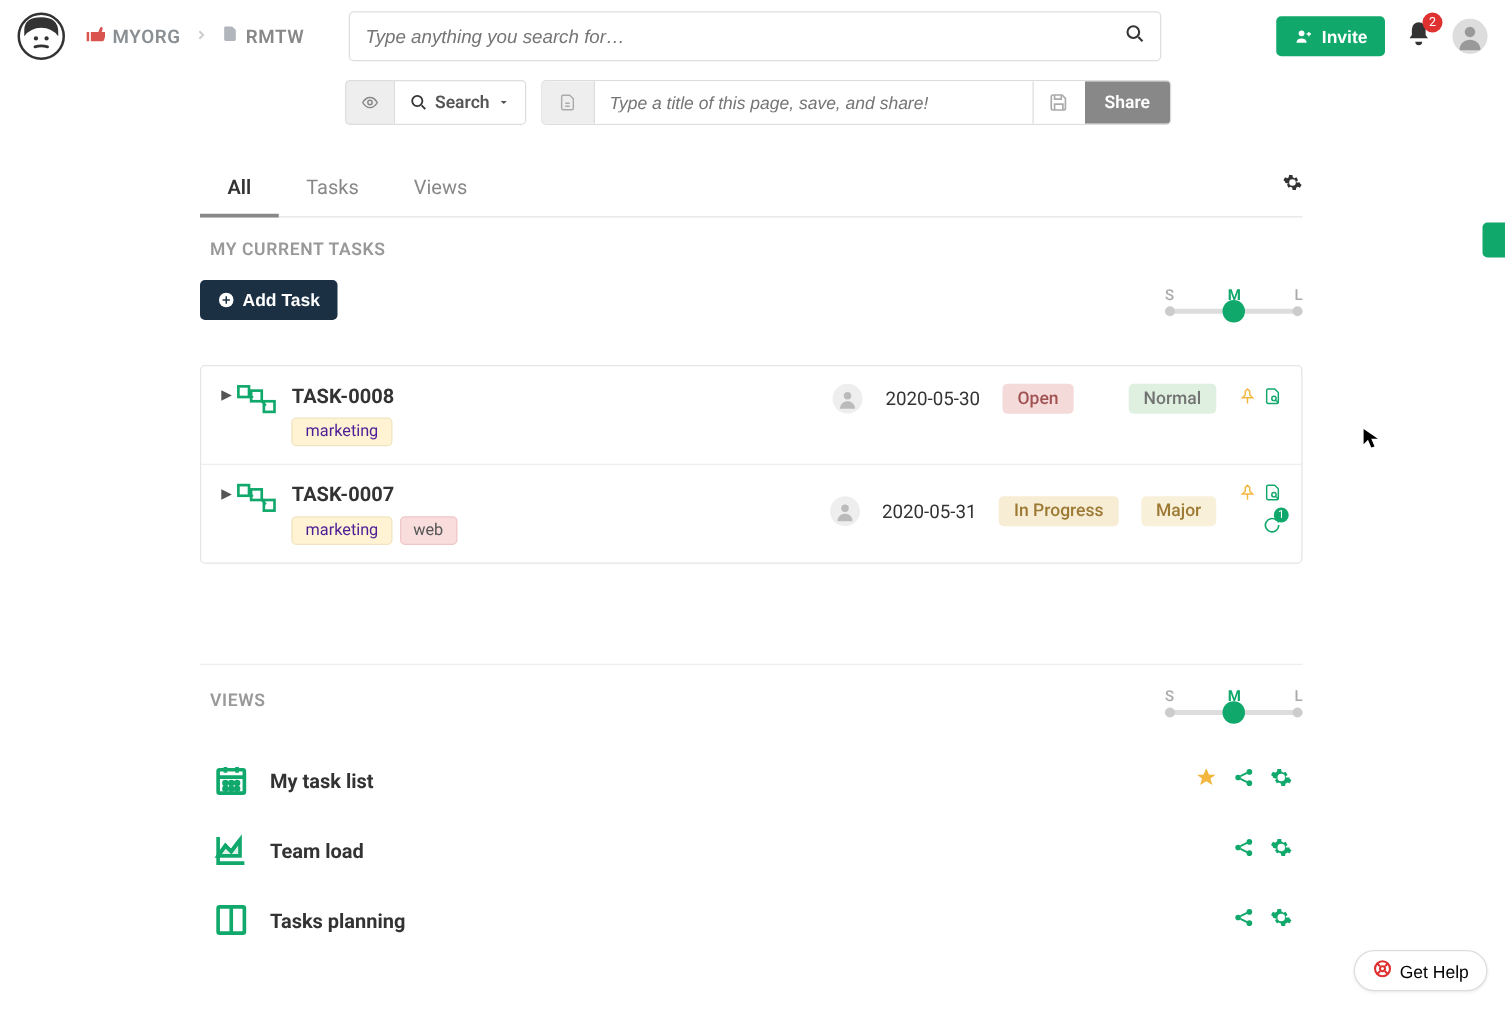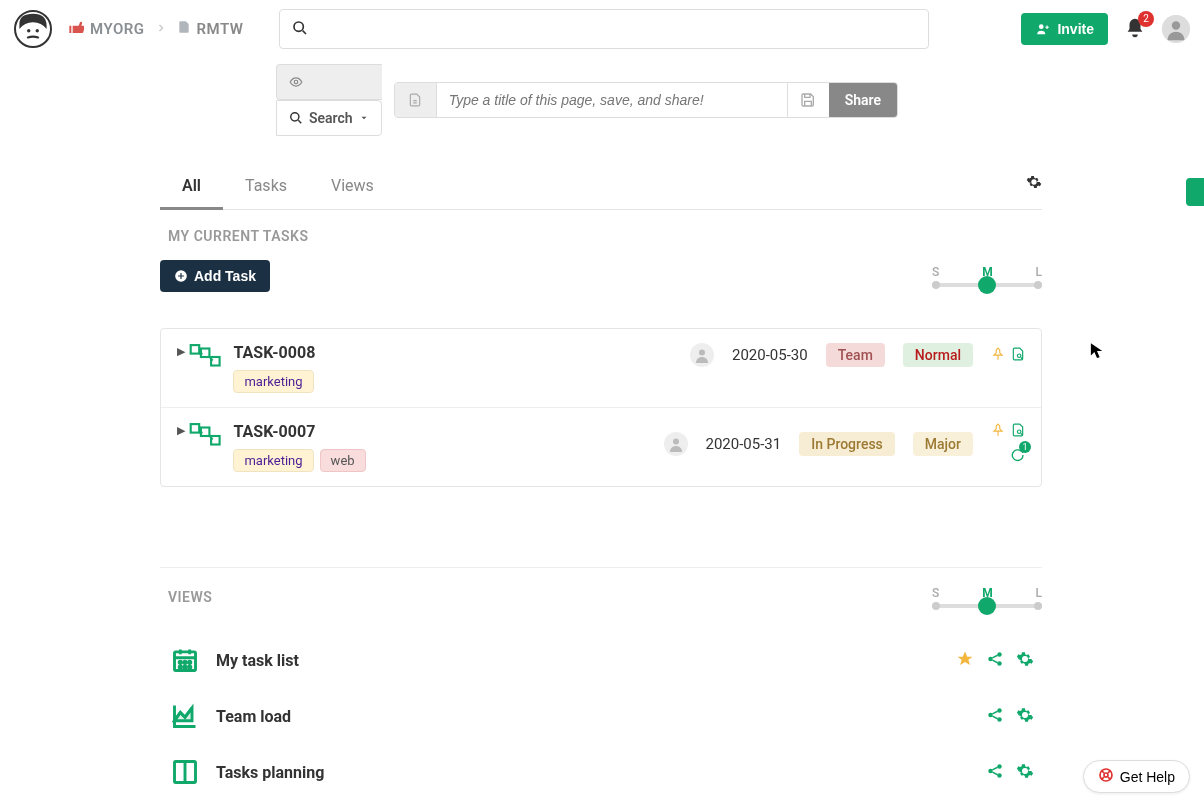--- a/index.html
+++ b/index.html
@@ -22,21 +22,21 @@
 .bell .badge { position:absolute; top:-6px; right:-8px; background:#e03131; color:#fff; font-size:10px; width:16px; height:16px; border-radius:8px; display:flex; align-items:center; justify-content:center; }
 .avatar-sm { width:28px; height:28px; border-radius:50%; background:#ddd; overflow:hidden; display:flex; align-items:center; justify-content:center; }
 .avatar-sm svg { width:28px; height:28px; }
 .avatar-xs { width:24px; height:24px; border-radius:50%; background:#eee; display:flex; align-items:center; justify-content:center; }
 .avatar-xs svg { width:20px; height:20px; }
 
 .toolbar { display:flex; align-items:center; margin: 6px 0 0 276px; gap: 12px; }
 .btn { border:1px solid #ddd; background:#fff; border-radius:4px; height:36px; display:flex; align-items:center; padding:0 12px; font-size:14px; color:#555; cursor: pointer; }
 .btn.eye { background:#eee; border-color:#ddd; padding:0 10px; border-top-right-radius:0; border-bottom-right-radius:0; border-right:none; }
 .btn.search-drop { border-top-left-radius:0; border-bottom-left-radius:0; font-weight:600; gap:6px; }
-.btn-group { display:flex;flex-direction:column; }
+.btn-group { display:flex; }
 .title-group { display:flex; border:1px solid #ddd; border-radius:4px; height:36px; overflow:hidden; }
 .title-group .file-btn { width:42px; display:flex; align-items:center; justify-content:center; background:#eee; border-right:1px solid #ddd; color:#aaa; }
 .title-group input { flex:1; border:none; outline:none; padding:0 12px; font-style:italic; font-size:14px; width:350px; color:#404040; }
 .title-group .save-btn { width:42px; display:flex; align-items:center; justify-content:center; border-left:1px solid #ddd; background:#fff; color:#aaa; }
 .title-group .share-btn { background:#888; color:#fff; padding:0 16px; display:flex; align-items:center; font-weight:600; cursor:pointer; }
 
 .content { margin-left: 160px; width: 882px; }
 .tabs { display:flex; border-bottom:1px solid #e5e5e5; margin-top: 30px; position:relative; }
 .tab { padding: 10px 22px 12px; color:#888; font-size:16px; cursor:pointer; }
 .tab.active { color:#333; font-weight:600; border-bottom:3px solid #888; margin-bottom:-1px; }
@@ -64,21 +64,21 @@
 .task-main { flex:1; }
 .task-id { font-weight:700; font-size:16px; color:#333; }
 .task-tags { margin-top:8px; display:flex; gap:6px; }
 .tag { font-size:13px; padding:3px 10px; border-radius:4px; }
 .tag.marketing { background:#fff3d4; color:#4c1d95; border:1px solid #f0e4c0; }
 .tag.web { background:#f9dcdc; color:#555; border:1px solid #efc5c5; }
 .task-right { display:flex; align-items:center; gap:18px; }
 .task-date { font-weight:400; font-size:15px; color:#333; }
 .pill { font-size:14px; padding:4px 12px; border-radius:4px; font-weight:500; }
 .pill.open { background:#f5dada; color:#a05252; }
-.pill.normal { background:#dff0e0; color:#b91c1c; }
+.pill.normal { background:#dff0e0; color:#737373;margin-left:26px; }
 .pill.inprogress { background:#f7ecd4; color:#9c7a33; }
 .pill.major { background:#f9f0da; color:#9c7a33; }
 .task-actions { display:flex; flex-direction:column; align-items:flex-end; gap:6px; }
 .action-icons-row { display:flex; gap:6px; }
 .pin-icon { color:#f3b63f; }
 .doc-icon { color:#11a86b; }
 .comment-badge { color:#11a86b; position:relative; }
 .comment-badge .cnt { position:absolute; top:-6px; right:-6px; background:#11a86b; color:#fff; font-size:9px; width:12px; height:12px; border-radius:6px; display:flex; align-items:center; justify-content:center; }
 
 .views-header { display:flex; align-items:center; justify-content:space-between; margin-top:80px; border-top:1px solid #eee; padding-top:18px; }
@@ -124,20 +124,21 @@
         </svg>
     </span>
     <span class="file-icon">
       <svg width="14" height="16" viewBox="0 0 24 24" fill="currentColor">
           <path d="M6 2h9l5 5v13a2 2 0 0 1-2 2H6a2 2 0 0 1-2-2V4a2 2 0 0 1 2-2z"></path>
         </svg>
     </span>
     <span class="proj">RMTW</span>
   </div>
   <div class="search-wrap">
+    <input placeholder="Type anything you search for…" style="">
     <span class="mag">
       <svg width="16" height="16" viewBox="0 0 24 24" fill="none" stroke="currentColor" stroke-width="2.5">
           <circle cx="10" cy="10" r="7"></circle>
           <path d="M21 21l-5-5"></path>
         </svg>
     </span>
   </div>
   <div class="header-right">
     <button class="invite-btn">
       <svg width="16" height="14" viewBox="0 0 24 24" fill="currentColor">
@@ -257,21 +258,21 @@
       </div>
       <div class="task-right">
         <span class="avatar-xs">
           <svg viewBox="0 0 40 40">
               <circle cx="20" cy="20" r="20" fill="#eee"></circle>
               <circle cx="20" cy="15" r="6" fill="#bbb"></circle>
               <path d="M8 36c0-8 6-12 12-12s12 4 12 12" fill="#bbb"></path>
             </svg>
         </span>
         <span class="task-date">2020-05-30</span>
-        <span class="pill open">Team</span>
+        <span class="pill open">Open</span>
         <span class="pill normal">Normal</span>
         <div class="task-actions">
           <div class="action-icons-row">
             <span class="pin-icon"><svg width="14" height="16" viewBox="0 0 24 24" fill="none" stroke="currentColor" stroke-width="2">
                   <path d="M12 2l3 3v5l4 4H5l4-4V5l3-3zM12 14v8"></path>
                 </svg></span>
             <span class="doc-icon"><svg width="14" height="16" viewBox="0 0 24 24" fill="none" stroke="currentColor" stroke-width="2">
                   <path d="M6 2h9l5 5v13a2 2 0 0 1-2 2H6a2 2 0 0 1-2-2V4a2 2 0 0 1 2-2z"></path>
                   <circle cx="14" cy="15" r="3"></circle>
                   <path d="M17 18l3 3"></path>

